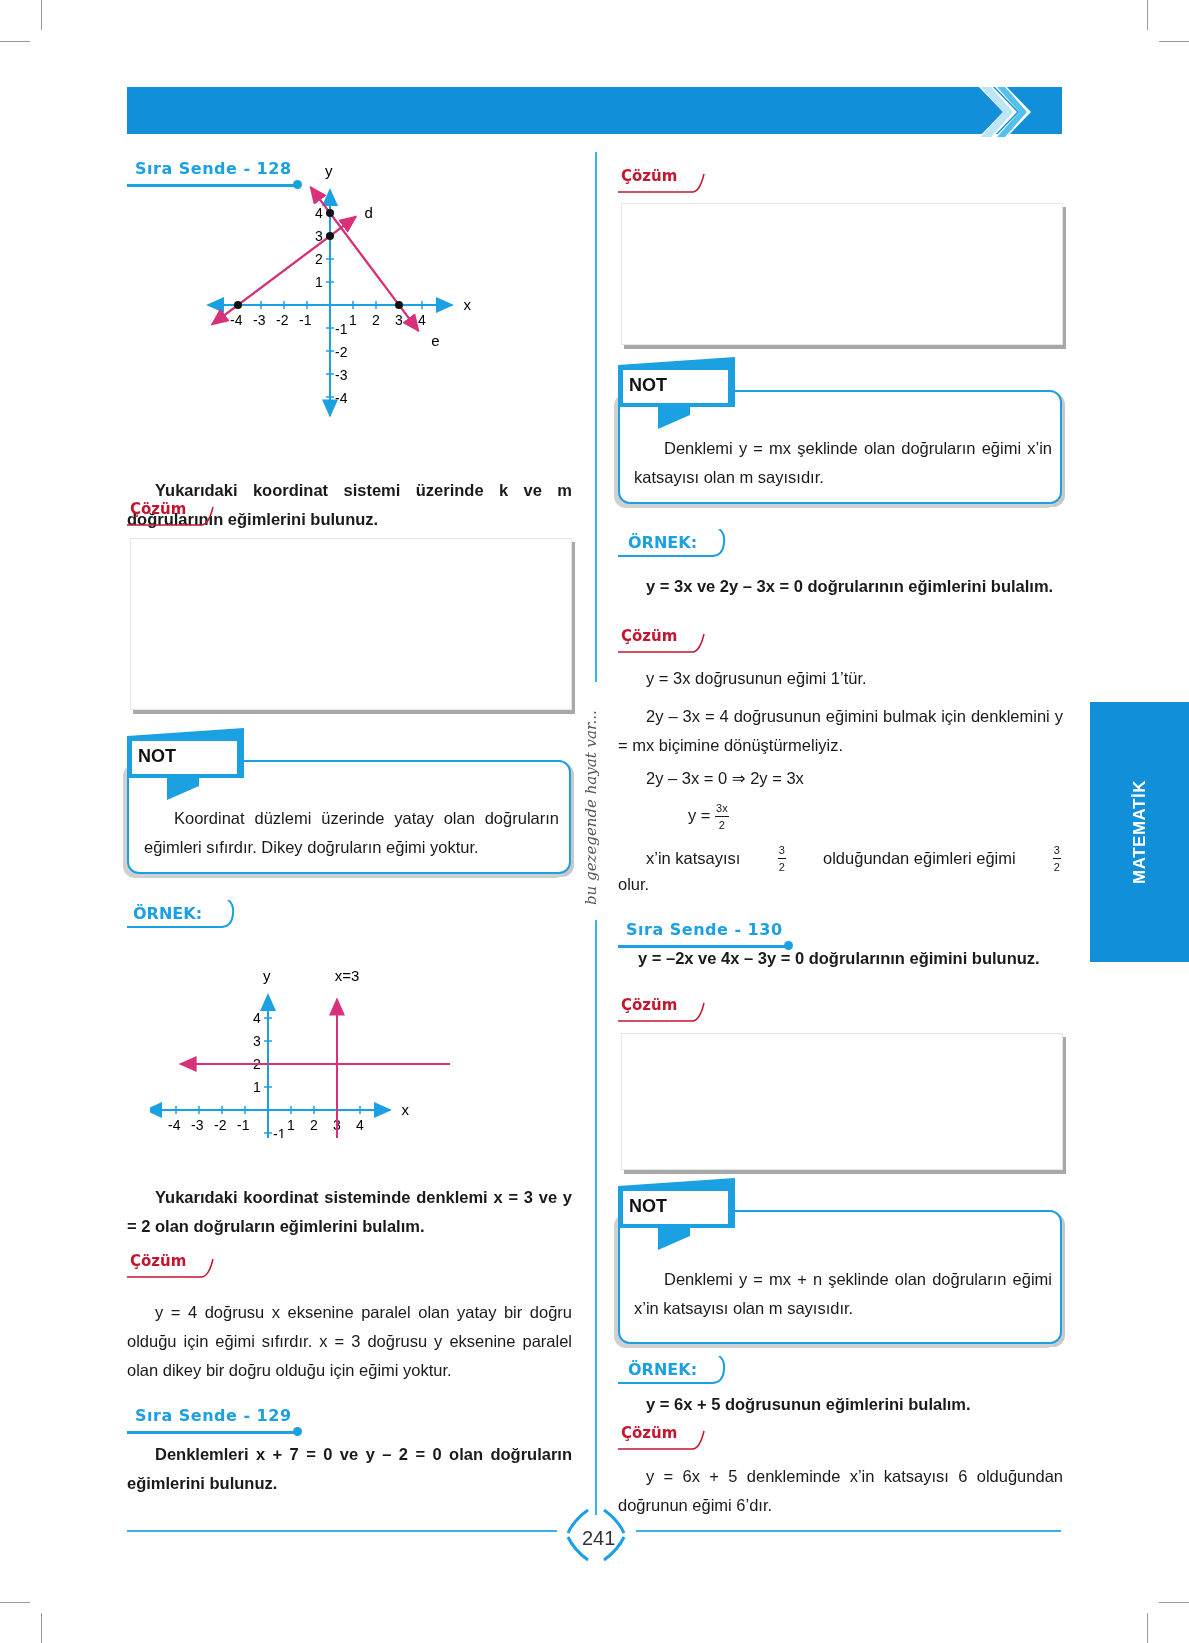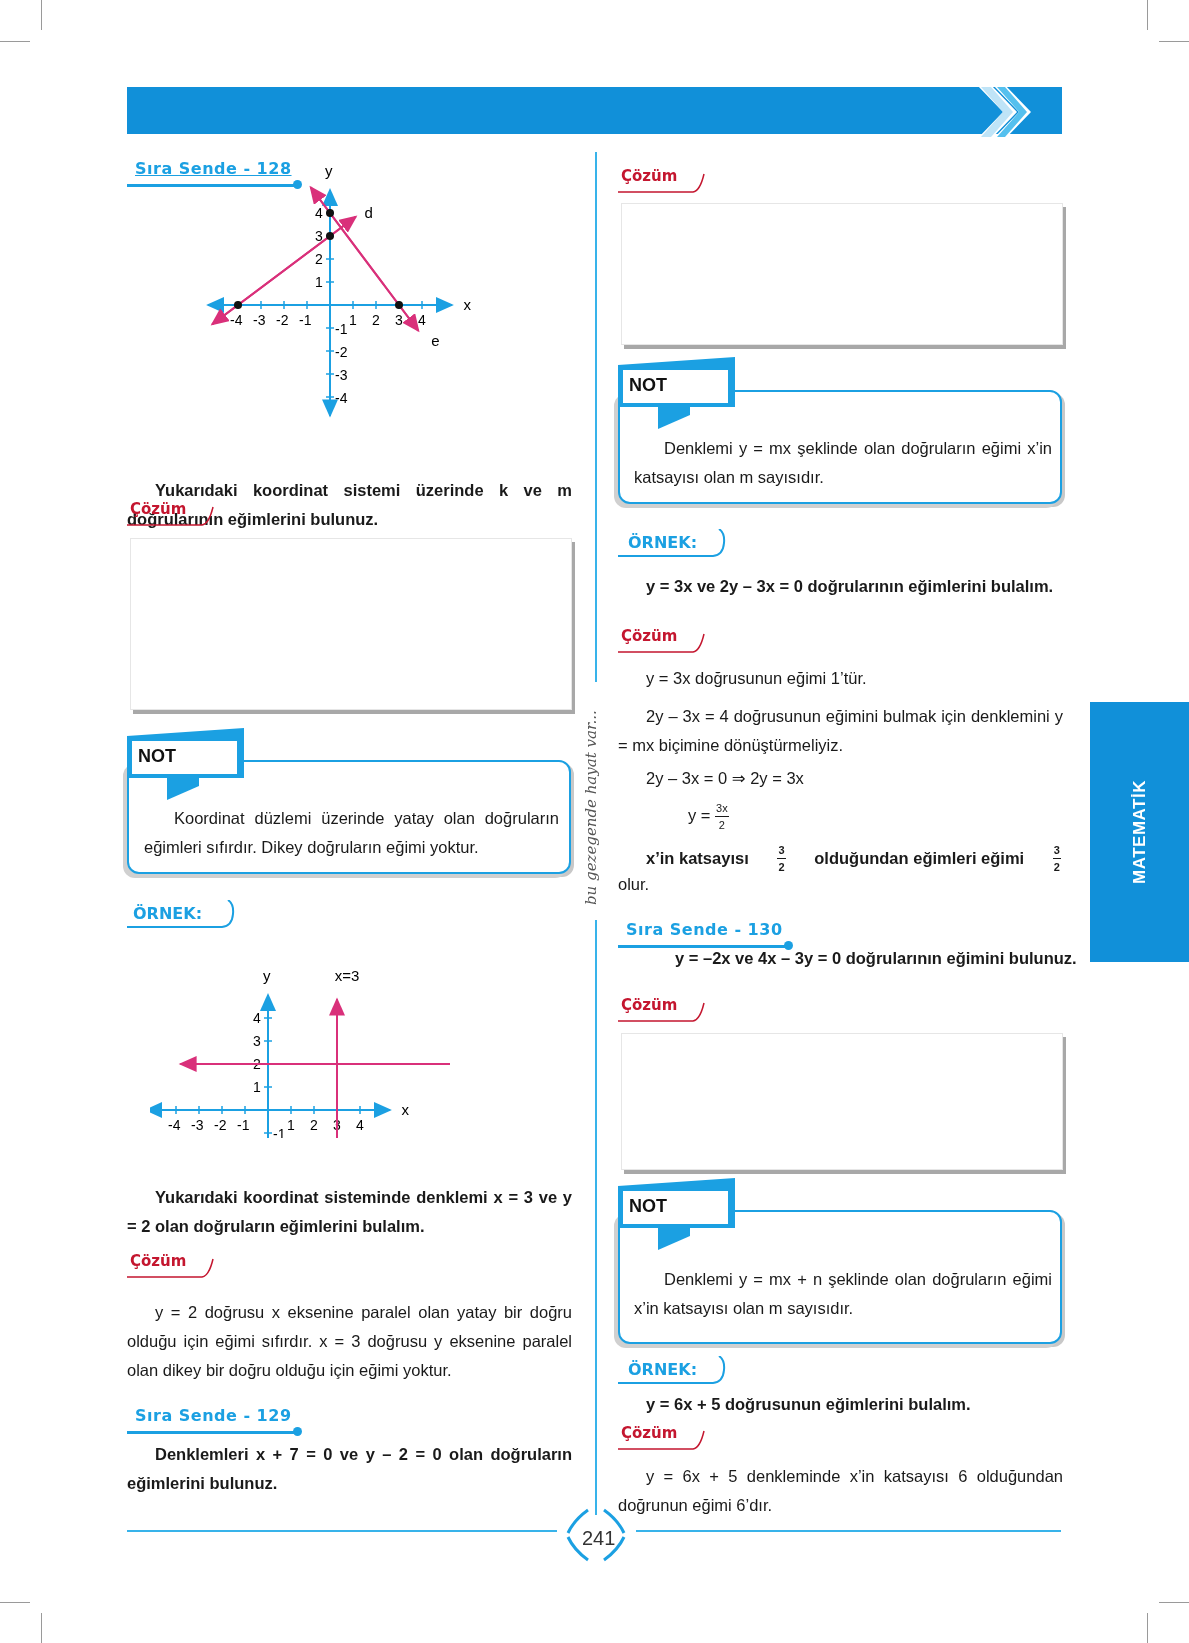--- a/index.html
+++ b/index.html
@@ -58,21 +58,21 @@
 </div>
 
 <div class="divider-v" style="top:152px;height:530px;"></div>
 <div class="divider-v" style="top:920px;height:595px;"></div>
 <div class="vert-slogan">bu gezegende hayat var...</div>
 
 <div class="abs side-tab">
   <span class="side-tab-label">MATEMATİK</span>
 </div>
 
-<div class="abs sira" style="left:135px;top:159px;text-decoration:underline;">Sıra Sende - 128</div>
+<div class="abs sira" style="left:135px;top:159px;">Sıra Sende - 128</div>
 <div class="abs sira-line" style="left:127px;top:184px;width:170px;"></div>
 <div class="abs sira-dot" style="left:293px;top:180px;"></div>
 
 <svg class="abs" id="graph1" style="left:195px;top:165px;" width="300" height="260">
     <defs>
       <marker id="abgraph1" markerWidth="10" markerHeight="10" refX="8" refY="4" orient="auto">
         <path d="M0,0 L9,4 L0,8 Z" fill="#1ba0e2"></path>
       </marker>
       <marker id="pbgraph1" markerWidth="10" markerHeight="10" refX="8" refY="4" orient="auto">
         <path d="M0,0 L9,4 L0,8 Z" fill="#d9307a"></path>
@@ -206,21 +206,21 @@
     <text x="338.79999999999995" y="59" font-size="15">y=2</text>
   </svg>
 
 <div class="abs text bold" style="left:127px;top:1183px;width:445px;text-indent:28px;">Yukarıdaki koordinat sisteminde denklemi x = 3 ve y = 2 olan doğruların eğimlerini bulalım.</div>
 
 <div class="abs cozum" style="left:130px;top:1252px;">Çözüm</div>
 <svg class="abs" style="left:127px;top:1257px;" width="90" height="22">
     <path d="M0,20 L75,20 Q82,19 86,2" stroke="#c4162f" stroke-width="1.5" fill="none"></path>
   </svg>
 
-<div class="abs text" style="left:127px;top:1298px;width:445px;text-indent:28px;">y = 2 doğrusu x eksenine paralel olan yatay bir doğru olduğu için eğimi sıfırdır. x = 3 doğrusu y eksenine paralel olan dikey bir doğru olduğu için eğimi yoktur.</div>
+<div class="abs text" style="left:127px;top:1298px;width:445px;text-indent:28px;">y = 4 doğrusu x eksenine paralel olan yatay bir doğru olduğu için eğimi sıfırdır. x = 3 doğrusu y eksenine paralel olan dikey bir doğru olduğu için eğimi yoktur.</div>
 
 <div class="abs sira" style="left:135px;top:1406px;">Sıra Sende - 129</div>
 <div class="abs sira-line" style="left:127px;top:1431px;width:170px;"></div>
 <div class="abs sira-dot" style="left:293px;top:1427px;"></div>
 <div class="abs text bold" style="left:127px;top:1440px;width:445px;text-indent:28px;">Denklemleri x + 7 = 0 ve y – 2 = 0 olan doğruların eğimlerini bulunuz.</div>
 
 <div class="abs cozum" style="left:621px;top:167px;">Çözüm</div>
 <svg class="abs" style="left:618px;top:172px;" width="90" height="22">
     <path d="M0,20 L75,20 Q82,19 86,2" stroke="#c4162f" stroke-width="1.5" fill="none"></path>
   </svg>
@@ -247,38 +247,38 @@
     <path d="M0,20 L75,20 Q82,19 86,2" stroke="#c4162f" stroke-width="1.5" fill="none"></path>
   </svg>
 
 <div class="abs text" style="left:646px;top:664px;">y = 3x doğrusunun eğimi 1’tür.</div>
 <div class="abs text" style="left:618px;top:702px;width:445px;text-indent:28px;">2y – 3x = 4 doğrusunun eğimini bulmak için denklemini y = mx biçimine dönüştürmeliyiz.</div>
 <div class="abs text" style="left:646px;top:764px;">2y – 3x = 0 ⇒ 2y = 3x</div>
 <div class="abs text" style="left:688px;top:800px;">
   <span>y =</span>
   <span class="frac"><span class="num">3x</span><span class="den">2</span></span>
 </div>
-<div class="abs text" style="left:646px;top:842px;width:415px;display:flex;justify-content:space-between;align-items:center;font-weight:bold;">
+<div class="abs text" style="left:646px;top:842px;width:415px;display:flex;justify-content:space-between;align-items:center;">
   <span>x’in katsayısı</span>
   <span class="frac">
       <span class="num">3</span>
       <span class="den">2</span>
     </span>
   <span>olduğundan eğimleri eğimi</span>
   <span class="frac">
       <span class="num">3</span>
       <span class="den">2</span>
     </span>
 </div>
 <div class="abs text" style="left:618px;top:870px;">olur.</div>
 
 <div class="abs sira" style="left:626px;top:920px;">Sıra Sende - 130</div>
 <div class="abs sira-line" style="left:618px;top:945px;width:170px;"></div>
 <div class="abs sira-dot" style="left:784px;top:941px;"></div>
-<div class="abs text bold" style="left:647px;top:945px;width:445px;text-indent:28px;line-height:16px;padding-top:5px;">y = –2x ve 4x – 3y = 0 doğrularının eğimini bulunuz.</div>
+<div class="abs text bold" style="left:610px;top:945px;width:445px;text-indent:28px;line-height:16px;padding-top:5px;">y = –2x ve 4x – 3y = 0 doğrularının eğimini bulunuz.</div>
 
 <div class="abs cozum" style="left:621px;top:996px;">Çözüm</div>
 <svg class="abs" style="left:618px;top:1001px;" width="90" height="22">
     <path d="M0,20 L75,20 Q82,19 86,2" stroke="#c4162f" stroke-width="1.5" fill="none"></path>
   </svg>
 <div class="abs answer-box" style="left:621px;top:1033px;width:440px;height:135px;"></div>
 
 <div class="abs note-box" style="left:618px;top:1210px;width:440px;height:130px;"></div>
 <svg class="abs note-flag" style="left:618px;top:1178px;" width="120" height="75">
   <polygon points="0,8 117,0 117,50 0,50" fill="#1ba0e2"></polygon>

